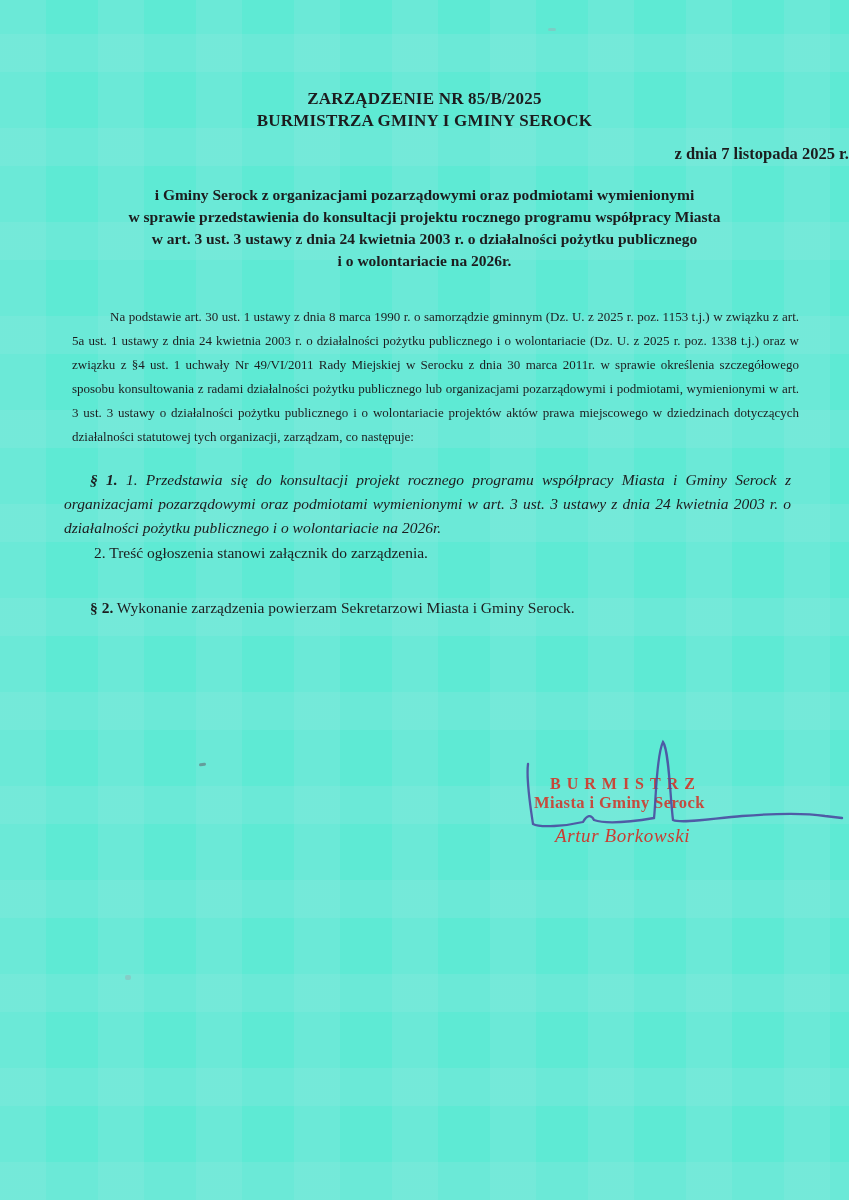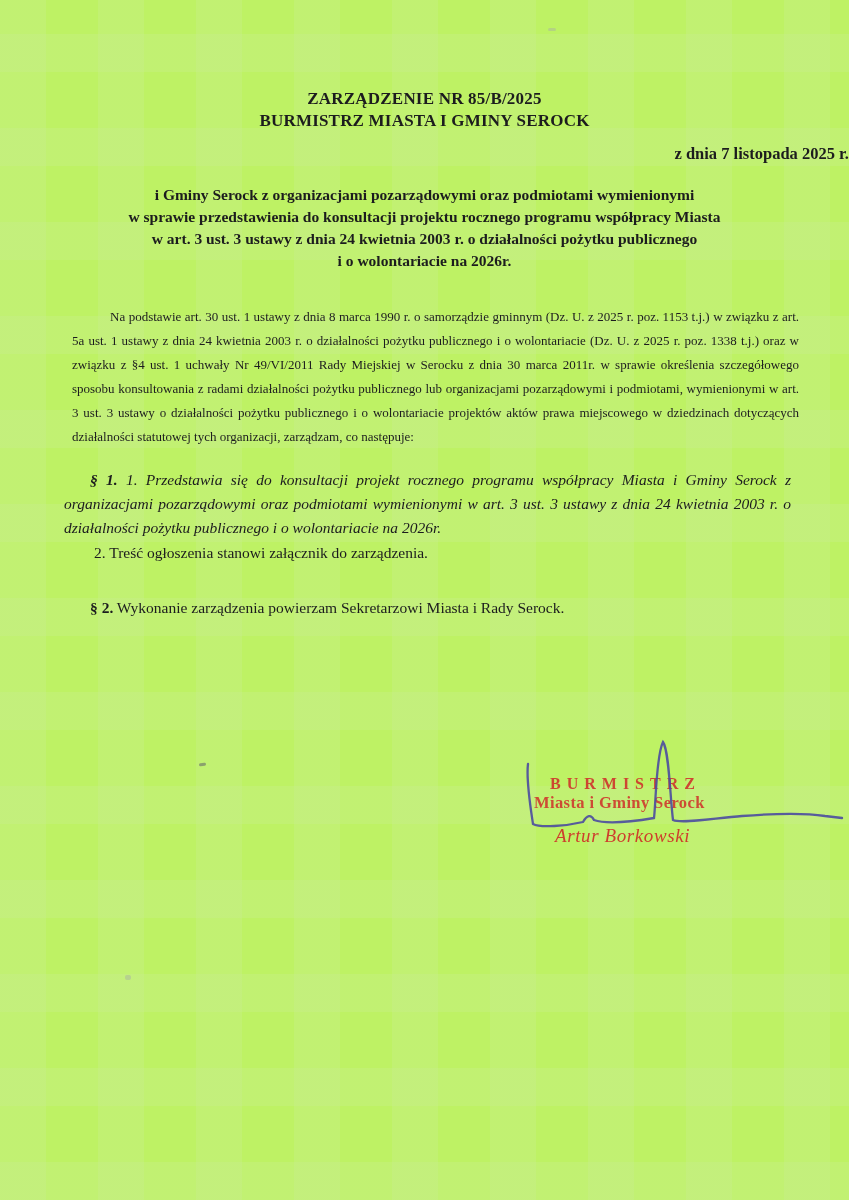--- a/index.html
+++ b/index.html
@@ -5,21 +5,21 @@
   html, body {
     margin: 0;
     padding: 0;
     background: #ffffff;
   }
   .page {
     position: relative;
     width: 849px;
     height: 1200px;
     margin: 0 auto;
-    background: #bef264;
+    background: #5eead4;
     overflow: hidden;
     font-family: "Liberation Serif", serif;
     color: #1c1c1e;
   }
   
   .texture {
     position: absolute;
     inset: 0;
     background-image:
       repeating-linear-gradient(90deg, rgba(222,227,238,0.32) 0px 46px, rgba(255,255,255,0) 46px 98px),
@@ -128,39 +128,39 @@
   .speck-3 { left: 548px; top: 28px; width: 8px; height: 3px; background: rgba(165,165,175,0.4); }
 </style>
 </head>
 <body>
 
 <div class="page">
   <div class="texture"></div>
 
   <div class="heading center">
     <div>ZARZĄDZENIE NR 85/B/2025</div>
-    <div>BURMISTRZ MIASTA I GMINY SEROCK</div>
+    <div>BURMISTRZA GMINY I GMINY SEROCK</div>
   </div>
 
   <div class="date-line">z dnia 7 listopada 2025 r.</div>
 
   <div class="subject">
     <div>i Gminy Serock z organizacjami pozarządowymi oraz podmiotami wymienionymi</div>
     <div>w sprawie przedstawienia do konsultacji projektu rocznego programu współpracy Miasta</div>
     <div>w art. 3 ust. 3 ustawy z dnia 24 kwietnia 2003 r. o działalności pożytku publicznego</div>
     <div>i o wolontariacie na 2026r.</div>
   </div>
 
   <p class="preamble">Na podstawie art. 30 ust. 1 ustawy z dnia 8 marca 1990 r. o samorządzie gminnym (Dz. U. z 2025 r. poz. 1153 t.j.) w związku z art. 5a ust. 1 ustawy z dnia 24 kwietnia 2003 r. o działalności pożytku publicznego i o wolontariacie (Dz. U. z 2025 r. poz. 1338 t.j.) oraz w związku z §4 ust. 1 uchwały Nr 49/VI/2011 Rady Miejskiej w Serocku z dnia 30 marca 2011r. w sprawie określenia szczegółowego sposobu konsultowania z radami działalności pożytku publicznego lub organizacjami pozarządowymi i podmiotami, wymienionymi w art. 3 ust. 3 ustawy o działalności pożytku publicznego i o wolontariacie projektów aktów prawa miejscowego w dziedzinach dotyczących działalności statutowej tych organizacji, zarządzam, co następuje:</p>
 
   <p class="section sec-1"><span class="marker">§ 1.</span> <span>1. Przedstawia się do konsultacji projekt rocznego programu współpracy Miasta i Gminy Serock z organizacjami pozarządowymi oraz podmiotami wymienionymi w art. 3 ust. 3 ustawy z dnia 24 kwietnia 2003 r. o działalności pożytku publicznego i o wolontariacie na 2026r.</span></p>
 
   <p class="section sec-2"><span>2. Treść ogłoszenia stanowi załącznik do zarządzenia.</span></p>
 
-  <p class="section sec-3"><span class="marker">§ 2.</span> <span>Wykonanie zarządzenia powierzam Sekretarzowi Miasta i Rady Serock.</span></p>
+  <p class="section sec-3"><span class="marker">§ 2.</span> <span>Wykonanie zarządzenia powierzam Sekretarzowi Miasta i Gminy Serock.</span></p>
 
 
   <div class="signature-block">
     <div class="stamp-title">BURMISTRZ</div>
     <div class="stamp-subtitle">Miasta i Gminy Serock</div>
     <div class="stamp-name">Artur Borkowski</div>
     <svg class="ink-signature" width="379" height="175" viewBox="0 0 379 175" xmlns="http://www.w3.org/2000/svg">
       <path d="M58 66 C56 82, 60 106, 63 126
                C70 130, 96 128, 113 124
                C117 117, 121 116, 124 122

